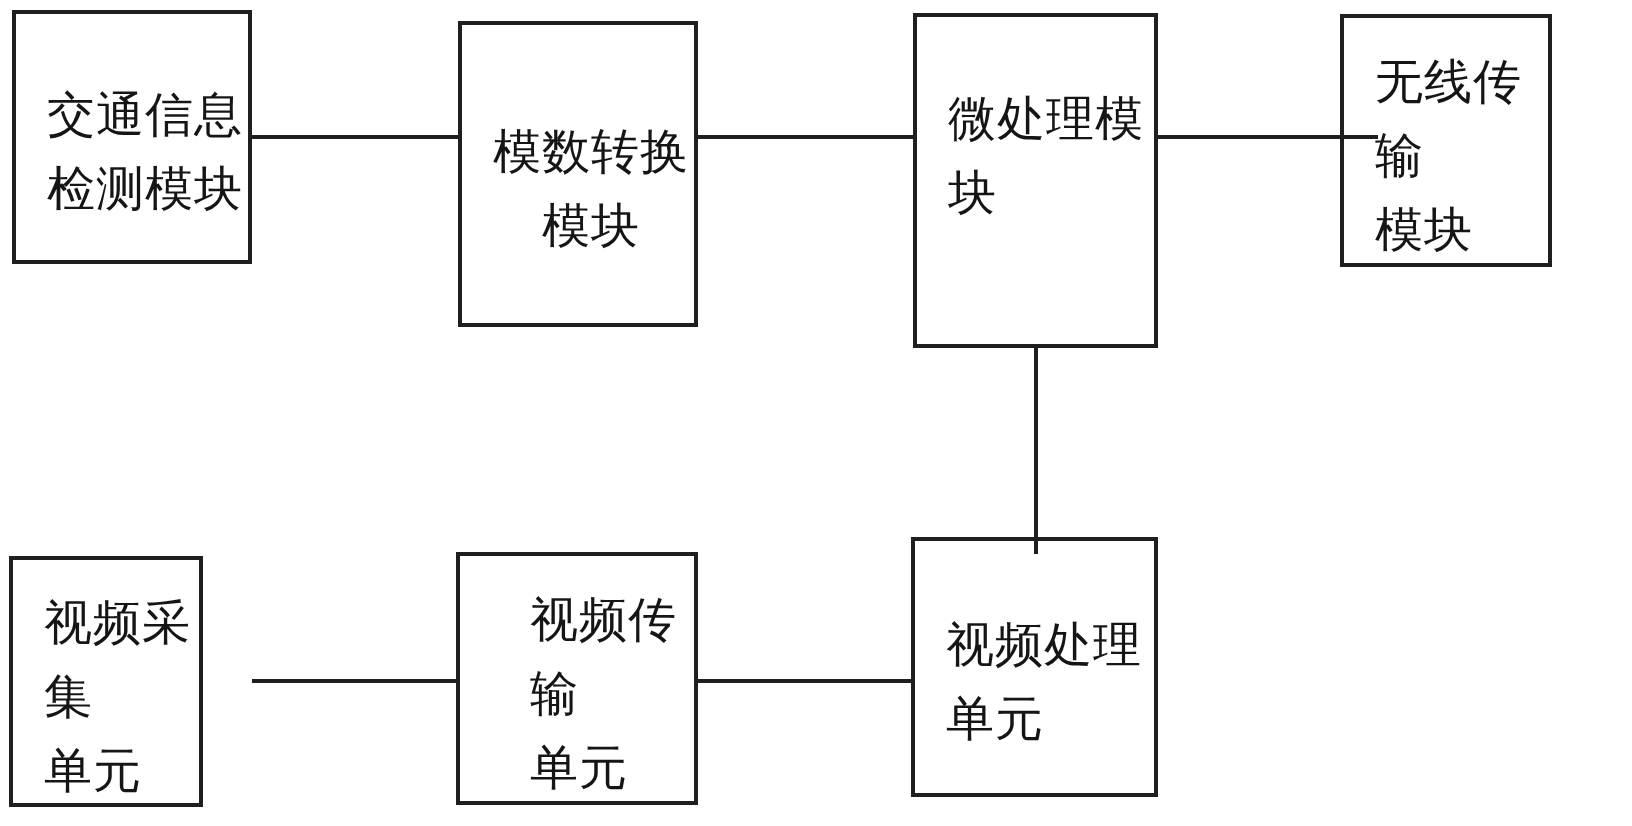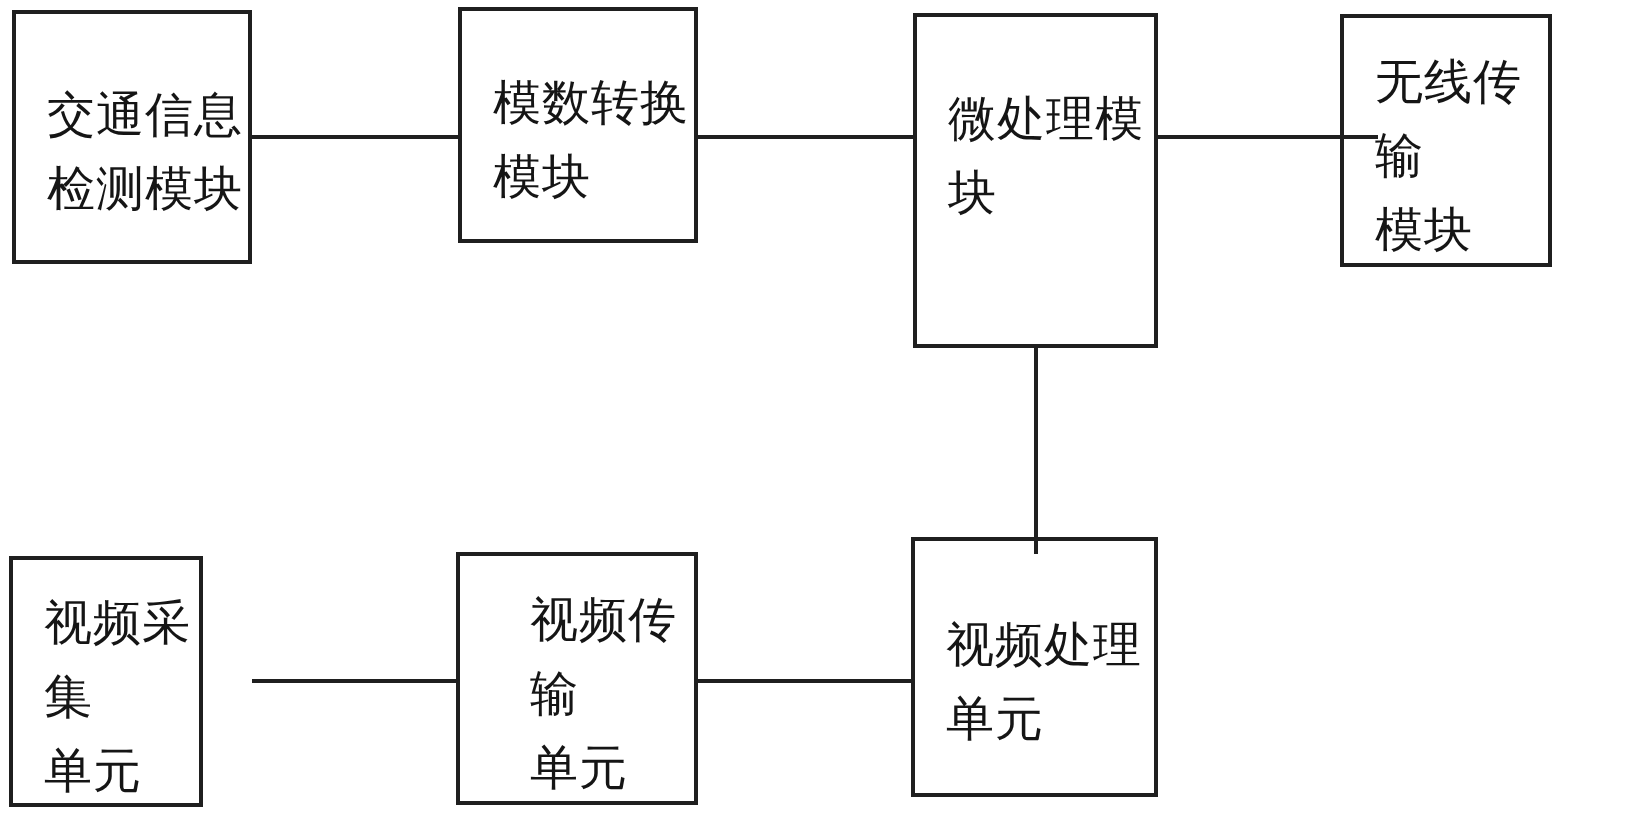--- a/index.html
+++ b/index.html
@@ -34,21 +34,21 @@
   }
   .node--tall .node-label {
     transform: translateY(-26px);
   }
   .connector {
     position: absolute;
     background: #1f1f1f;
   }
   
   .n1 { left: 12px;   top: 10px;  width: 240px; height: 254px; }
-  .n2 { left: 458px;  top: 7px;  width: 240px; height: 236px; }
+  .n2 { left: 458px;  top: 21px;  width: 240px; height: 306px; text-align: center; }
   .n3 { left: 913px;  top: 13px;  width: 245px; height: 335px; align-items: center; }
   .n4 { left: 1340px; top: 14px;  width: 212px; height: 253px; }
   .n5 { left: 9px;    top: 556px; width: 194px; height: 251px; }
   .n6 { left: 456px;  top: 552px; width: 242px; height: 253px; padding-left: 39px; }
   .n7 { left: 911px;  top: 537px; width: 247px; height: 260px; }
   
   .c1 { left: 250px;  top: 135px; width: 210px; height: 4px; }
   .c2 { left: 696px;  top: 135px; width: 219px; height: 4px; }
   .c3 { left: 1156px; top: 135px; width: 222px; height: 4px; }
   .c4 { left: 1034px; top: 346px; width: 4px;   height: 208px; }

